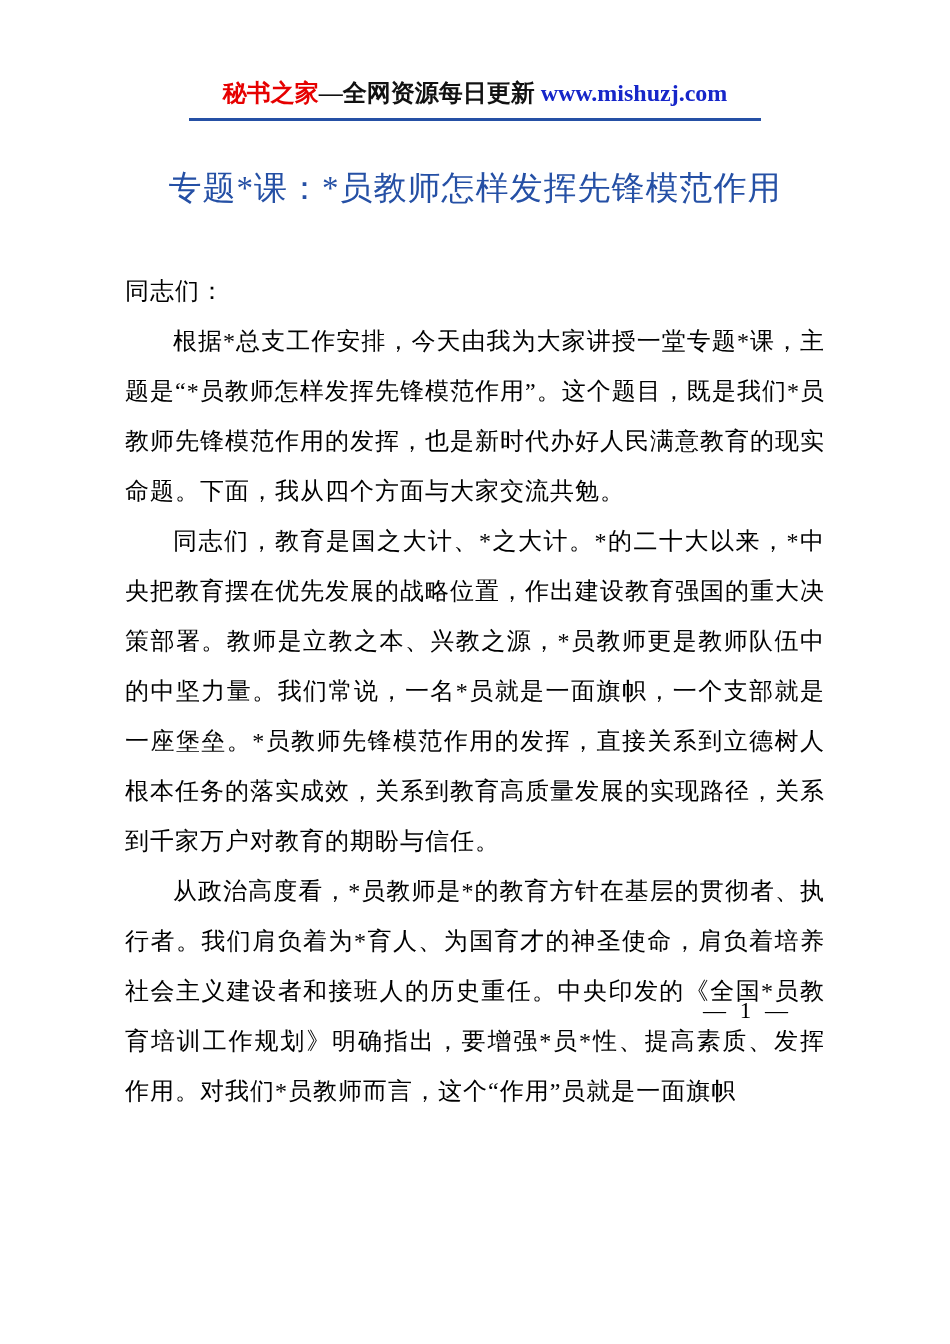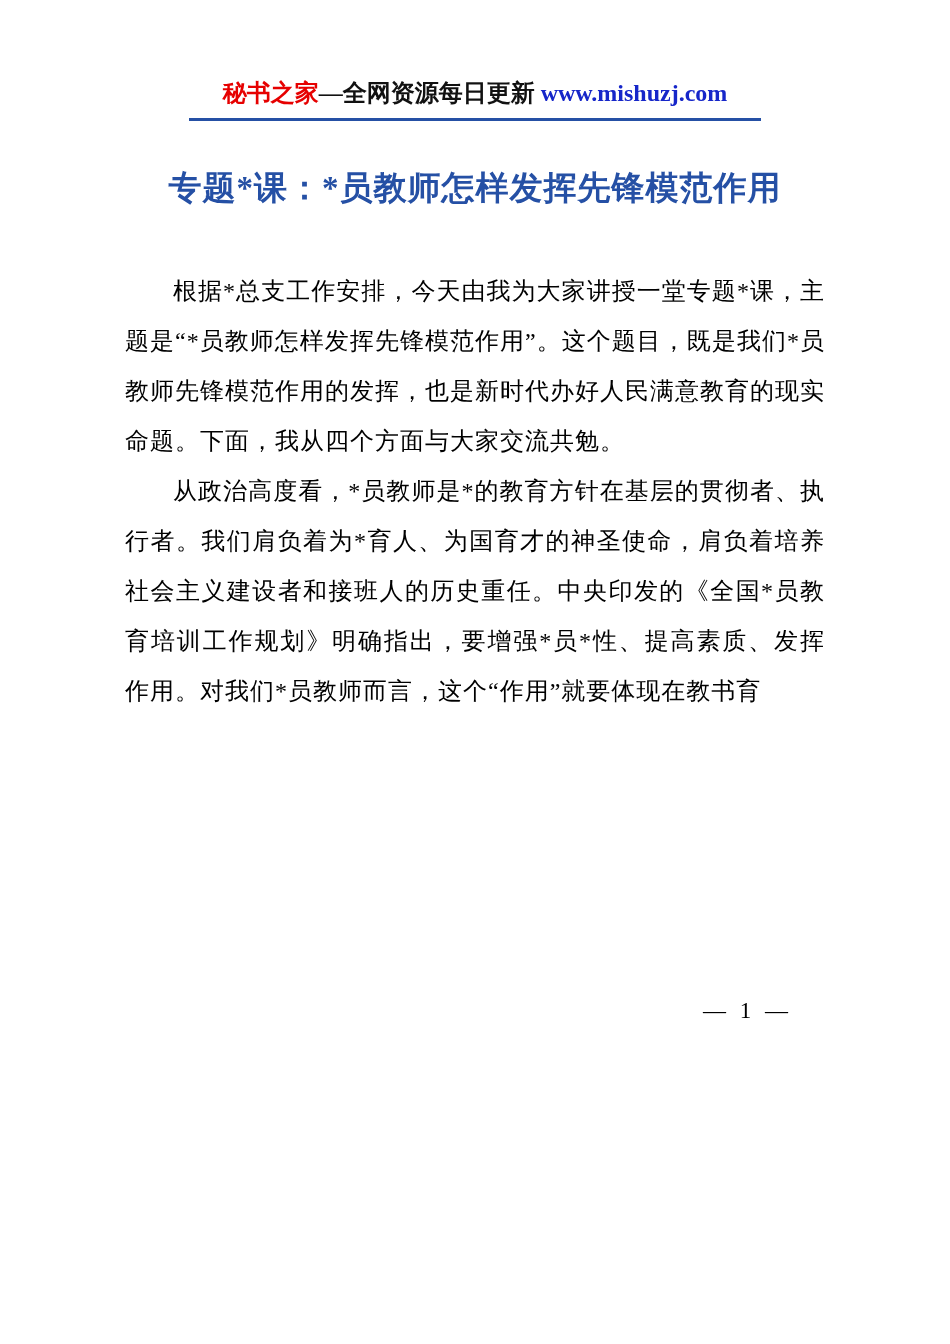--- a/index.html
+++ b/index.html
@@ -40,21 +40,21 @@
   .site-url {
     color: #1626c9;
     text-decoration: none;
     cursor: pointer;
   }
   
   .doc-title {
     margin: 46px 0 56px 0;
     text-align: center;
     font-size: 33px;
-    font-weight: bold;
+    font-weight: normal;
     color: #2550a5;
     letter-spacing: 1px;
     line-height: 1.3;
   }
   
   .doc-body p {
     margin: 0;
     font-size: 24px;
     line-height: 50px;
     letter-spacing: 1px;
@@ -82,19 +82,21 @@
 
   <div class="site-header">
     <div class="site-header-inner">
       <span class="brand">秘书之家</span><span class="tagline">—全网资源每日更新 </span><span class="site-url">www.mishuzj.com</span>
     </div>
   </div>
 
   <h1 class="doc-title">专题*课：*员教师怎样发挥先锋模范作用</h1>
 
   <div class="doc-body">
+    <p>同志们：</p>
     <p class="indent">根据*总支工作安排，今天由我为大家讲授一堂专题*课，主题是“*员教师怎样发挥先锋模范作用”。这个题目，既是我们*员教师先锋模范作用的发挥，也是新时代办好人民满意教育的现实命题。下面，我从四个方面与大家交流共勉。</p>
-    <p class="indent">从政治高度看，*员教师是*的教育方针在基层的贯彻者、执行者。我们肩负着为*育人、为国育才的神圣使命，肩负着培养社会主义建设者和接班人的历史重任。中央印发的《全国*员教育培训工作规划》明确指出，要增强*员*性、提高素质、发挥作用。对我们*员教师而言，这个“作用”就要体现在教书育</p>
+    <p class="indent">同志们，教育是国之大计、*之大计。*的二十大以来，*中央把教育摆在优先发展的战略位置，作出建设教育强国的重大决策部署。教师是立教之本、兴教之源，*员教师更是教师队伍中的中坚力量。我们常说，一名*员就是一面旗帜，一个支部就是一座堡垒。*员教师先锋模范作用的发挥，直接关系到立德树人根本任务的落实成效，关系到教育高质量发展的实现路径，关系到千家万户对教育的期盼与信任。</p>
+    <p class="indent">从政治高度看，*员教师是*的教育方针在基层的贯彻者、执行者。我们肩负着为*育人、为国育才的神圣使命，肩负着培养社会主义建设者和接班人的历史重任。中央印发的《全国*员教育培训工作规划》明确指出，要增强*员*性、提高素质、发挥作用。对我们*员教师而言，这个“作用”员就是一面旗帜</p>
   </div>
 
   <div class="page-number">— 1 —</div>
 
 </div>
 
 </body></html>

